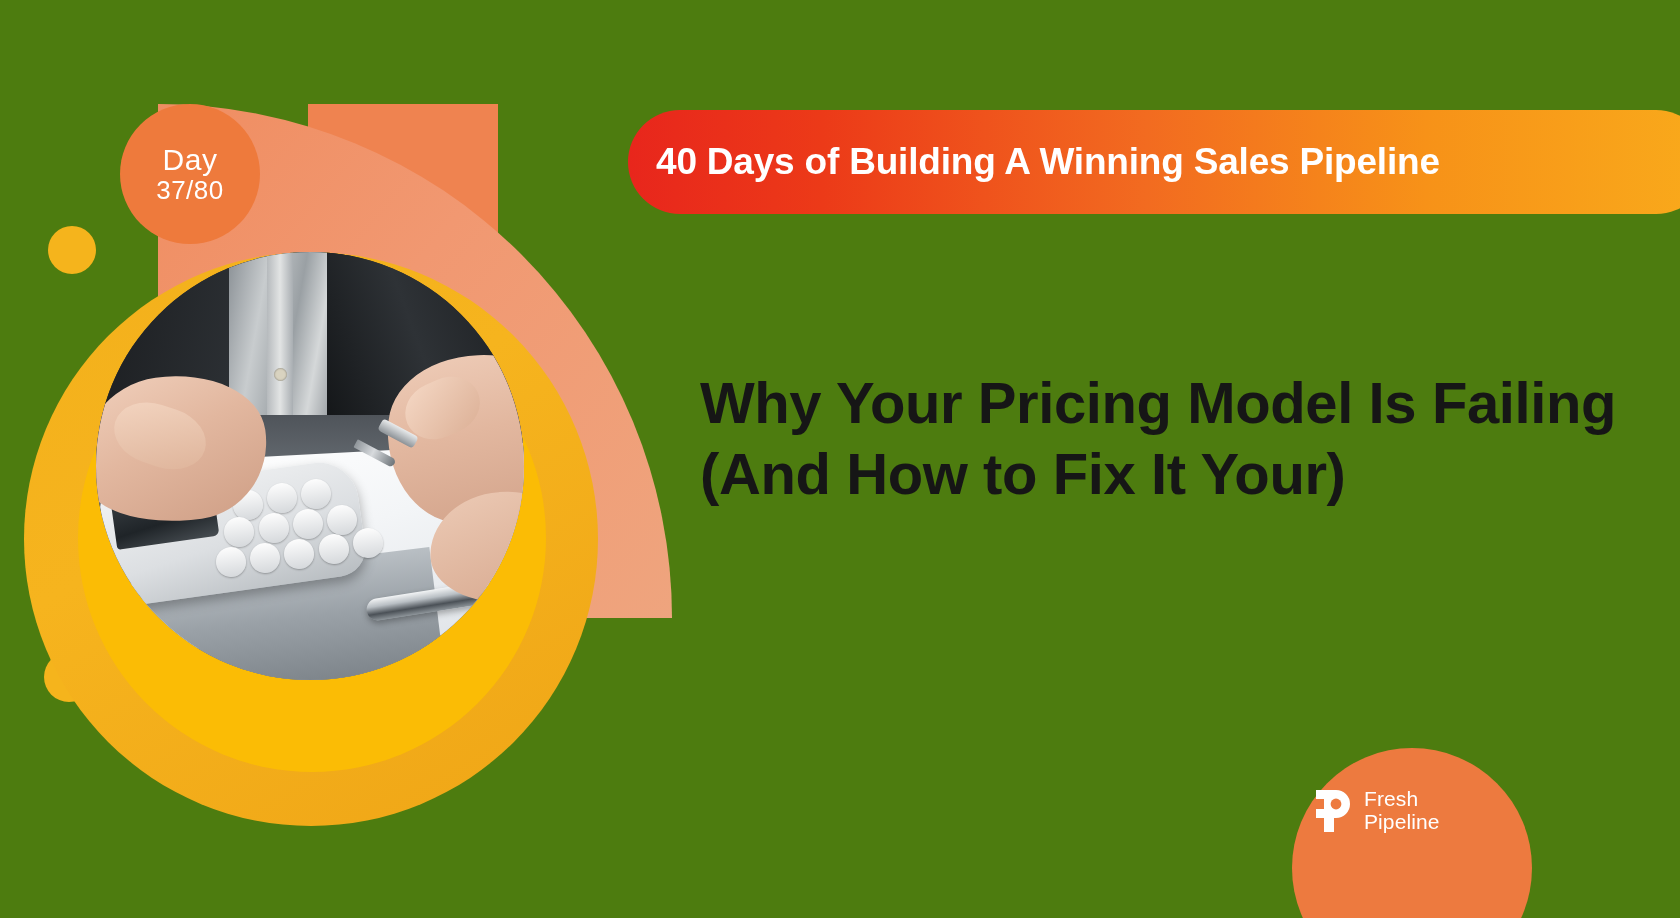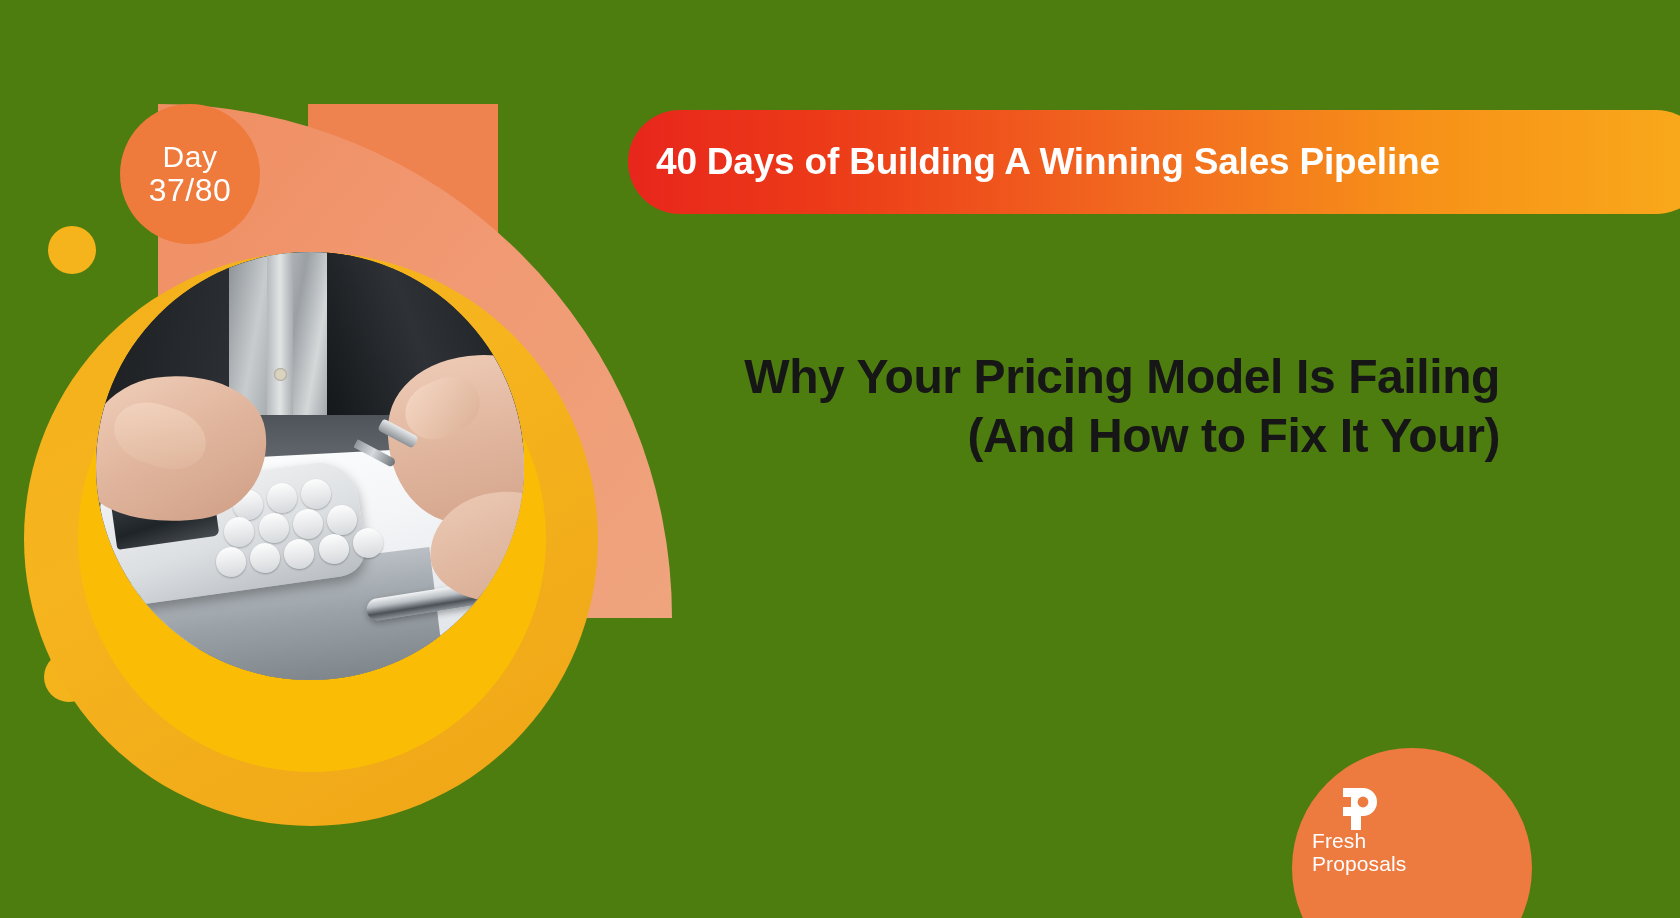--- a/index.html
+++ b/index.html
@@ -200,21 +200,21 @@
     left:120px; top:104px;
     width:140px; height:140px;
     border-radius:50%;
     background:#EE7A3C;
     display:flex; flex-direction:column;
     align-items:center; justify-content:center;
     color:#ffffff;
     line-height:1.1;
   }
   #day-badge .dline1 { font-size:30px; font-weight:400; letter-spacing:.5px; }
-  #day-badge .dline2 { font-size:32px; font-weight:400; letter-spacing:.5px; }
+  #day-badge .dline2 { font-size:26px; font-weight:400; letter-spacing:.5px; }
 
   
   #banner {
     position:absolute;
     left:628px; top:110px;
     width:1080px; height:104px;
     border-radius:52px;
     background:linear-gradient(90deg,#E8261C 0%, #EC3A18 18%, #F26B20 48%, #F79218 74%, #F9AA1B 100%);
     display:flex; align-items:center;
   }
@@ -223,43 +223,43 @@
     font-size:37px;
     font-weight:bold;
     letter-spacing:-.2px;
     padding-left:28px;
     white-space:nowrap;
   }
 
   
   #title-block {
     position:absolute;
-    left:700px; top:348px;
+    left:700px; top:368px;
     width:800px;
-    text-align:right;
+    text-align:left;
     color:#161616;
     font-weight:bold;
-    font-size:48px;
+    font-size:58px;
     line-height:1.22;
     letter-spacing:-.4px;
   }
   #title-block .tline { display:block; white-space:nowrap; }
 
   
   #logo-disc {
     position:absolute;
     left:1292px; top:748px;
     width:240px; height:240px;
     border-radius:50%;
     background:#ED7A3F;
   }
   #logo-wrap {
     position:absolute;
     left:1312px; top:788px;
-    display:flex; align-items:center; flex-direction:column;
+    display:flex; align-items:center; gap:12px;
   }
   #logo-mark {
     position:relative;
     width:40px; height:42px;
     flex:none;
   }
   #logo-text {
     color:#ffffff;
     font-size:21px;
     line-height:1.08;
@@ -337,17 +337,17 @@
   <div id="logo-disc"></div>
   <div id="logo-wrap">
     <span id="logo-mark">
       <svg width="40" height="42" viewBox="0 0 40 42" aria-hidden="true">
         <path fill="#ffffff" d="M14 0 H24 A14 14 0 0 1 24 28 H22 V42 H12 V28 H4 V19 H12 V9 H4 V0 Z"></path>
         <circle cx="24" cy="14" r="5.4" fill="#ED7A3F"></circle>
       </svg>
     </span>
     <span id="logo-text">
       <span>Fresh</span><br>
-      <span>Proposals</span>
+      <span>Pipeline</span>
     </span>
   </div>
 
 </div>
 
 </body></html>

